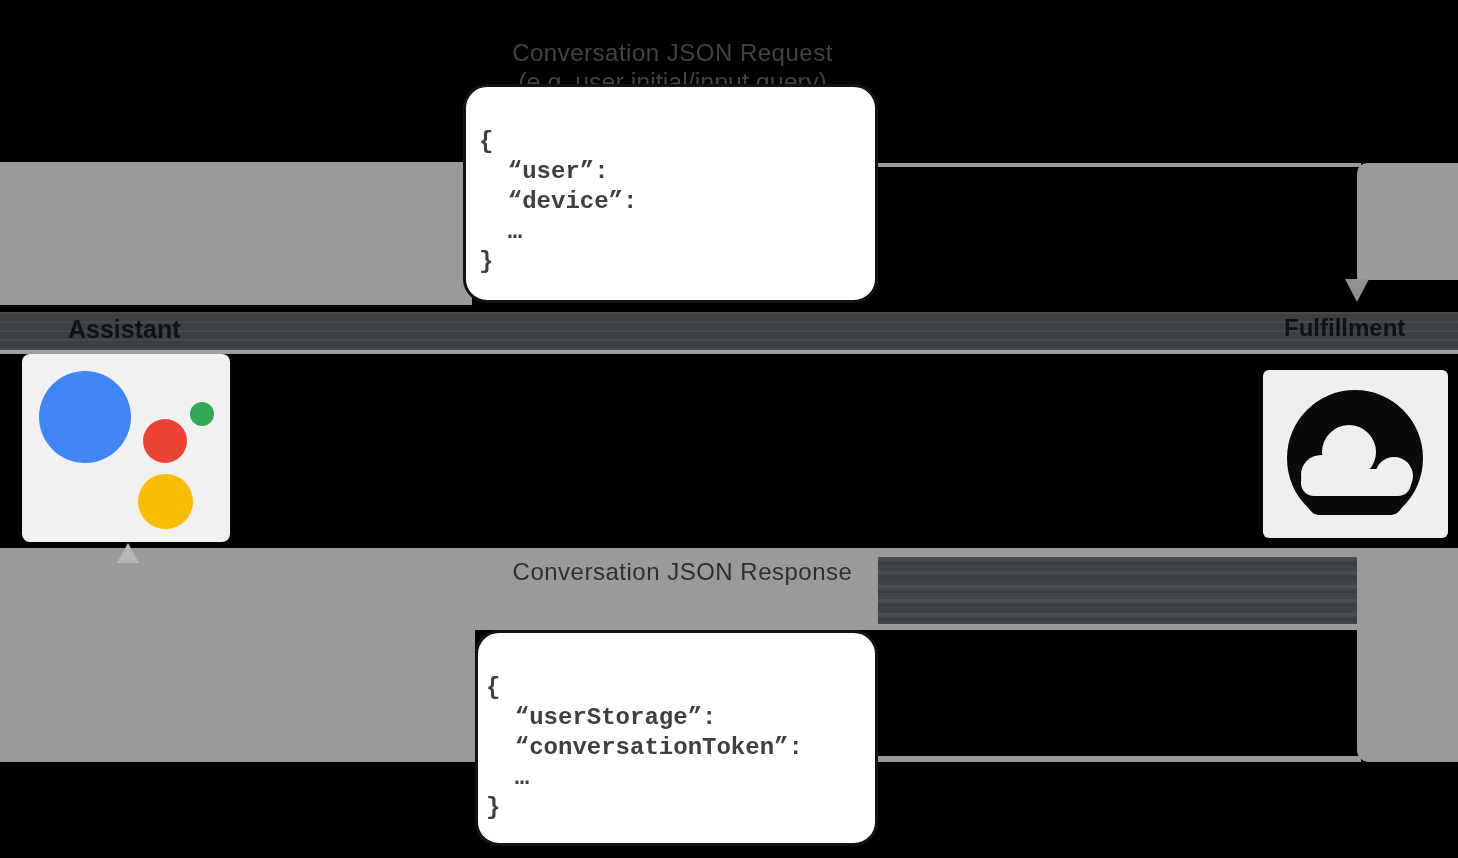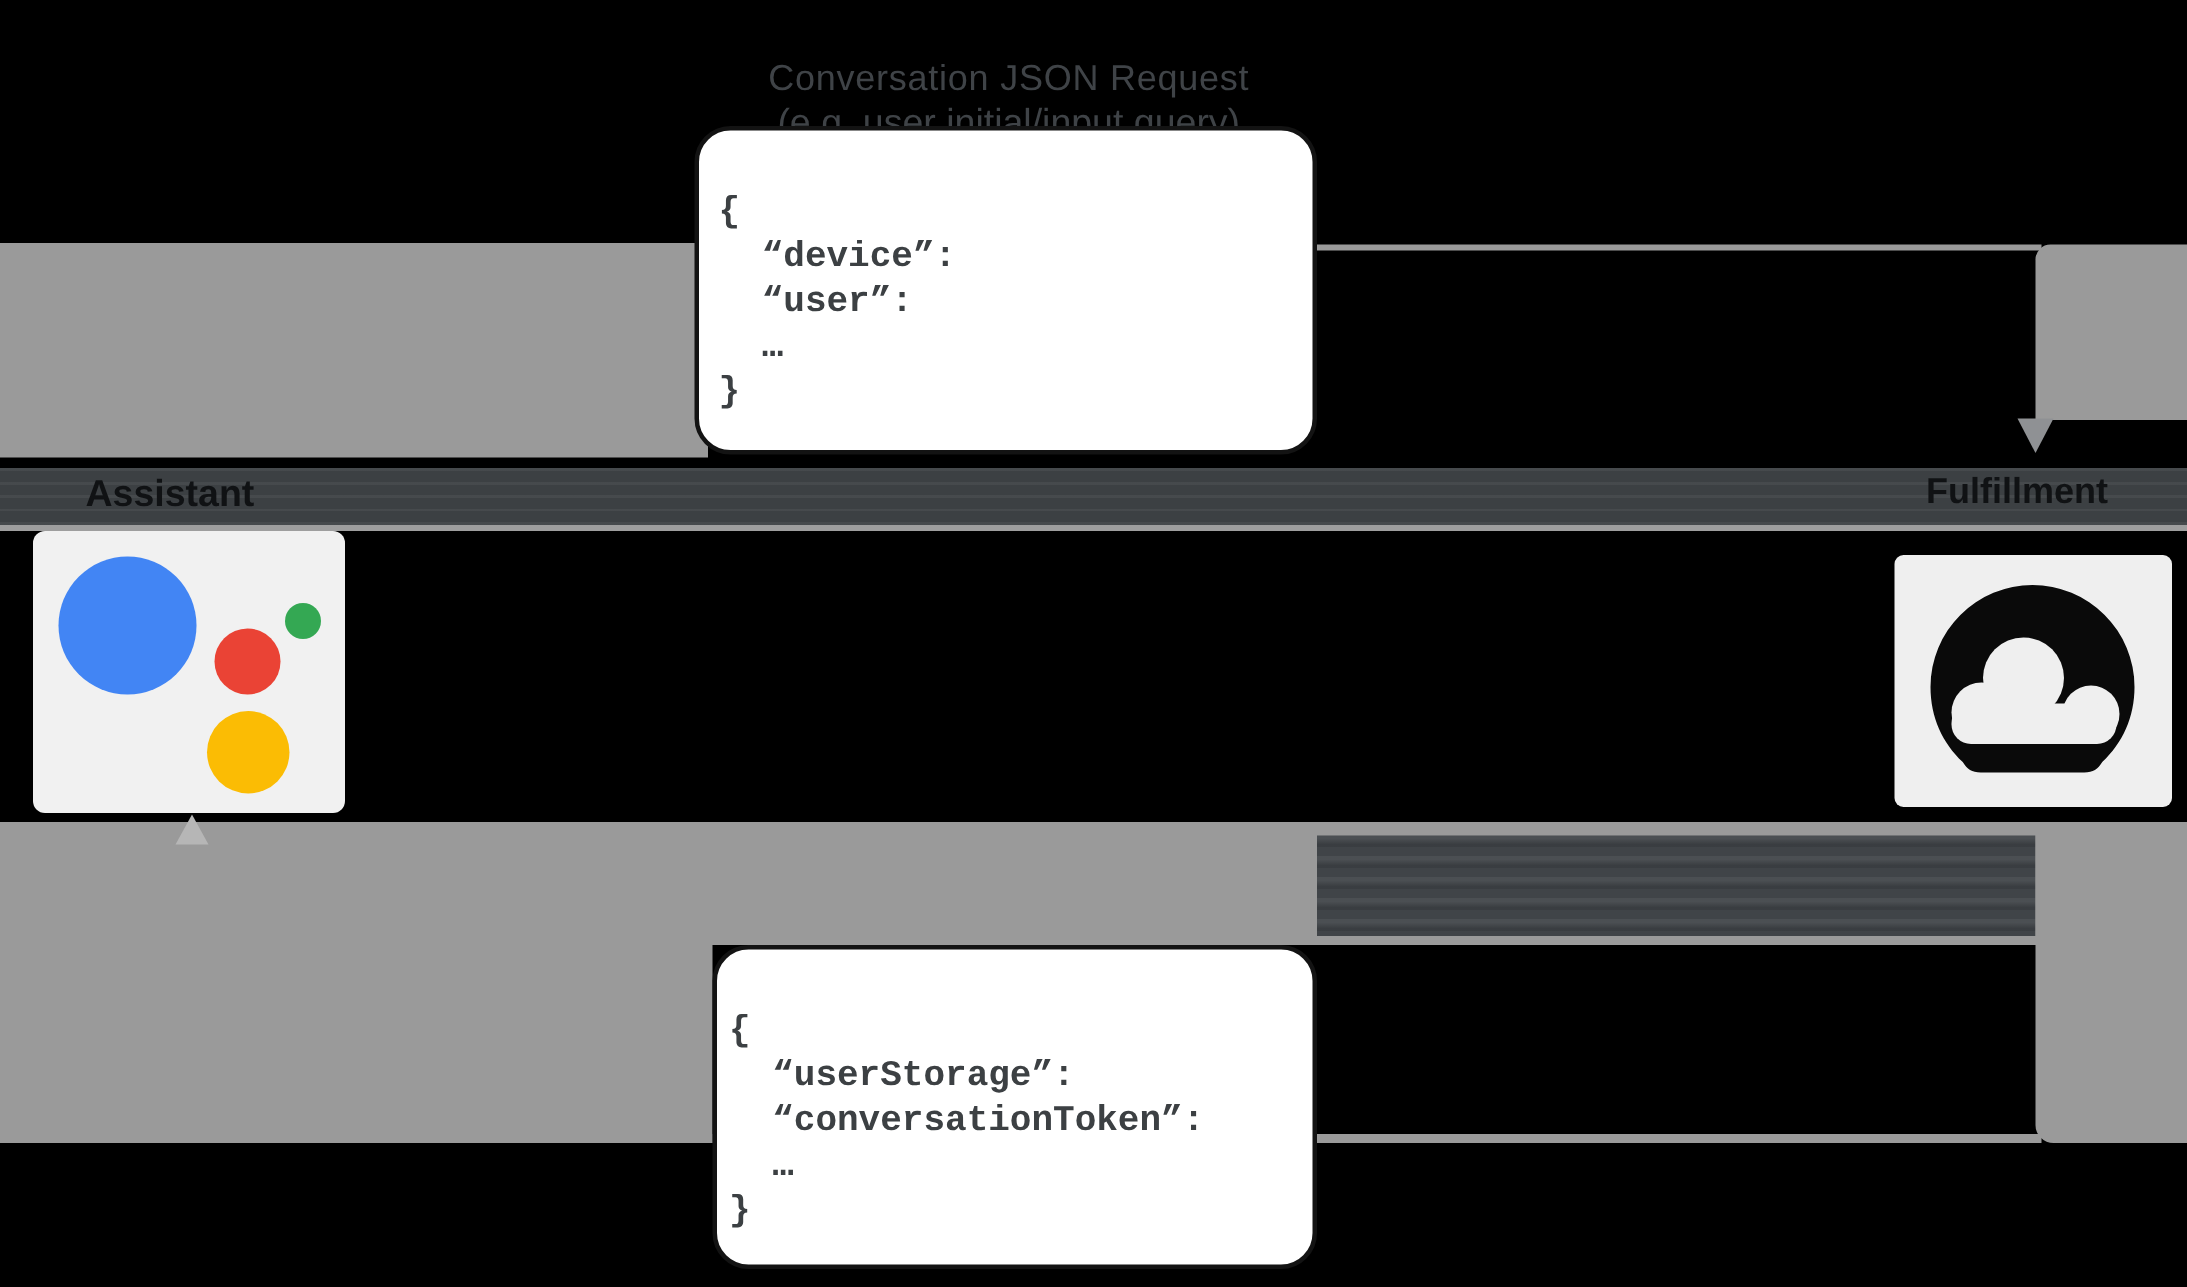--- a/index.html
+++ b/index.html
@@ -32,21 +32,21 @@
   .tri-down{left:1345px;top:279px;border-left:12px solid transparent;border-right:12px solid transparent;
             border-top:23px solid var(--arrowhead_gray,#8f9194);}
   .tri-up{left:117px;top:543px;border-left:11px solid transparent;border-right:11px solid transparent;
           border-bottom:20px solid var(--arrowhead_light,#b6b6b6);}
 
   
   .mid-band{left:0;top:312px;width:1458px;height:38px;background:var(--band_dark,#3c4043);
             background-image:repeating-linear-gradient(180deg,rgba(255,255,255,.05) 0 2px,transparent 2px 9px);}
   .band-underline{left:0;top:350px;width:1458px;height:4px;background:var(--band_line,#9e9e9e);}
   .actor{color:var(--actor_text,#101214);font-weight:700;}
-  .actor-assistant{left:57px;top:315px;font-size:25px;}
+  .actor-assistant{left:68px;top:315px;font-size:25px;}
   .actor-fulfillment{left:1284px;top:314px;font-size:24px;}
 
   
   .tile{background:var(--tile_bg,#f1f1f1);}
   .tile-assistant{left:22px;top:354px;width:208px;height:188px;border-radius:8px;}
   .tile-fulfillment{left:1263px;top:370px;width:185px;height:168px;border-radius:6px;background:var(--tile_bg2,#efefef);}
   .dot{position:absolute;border-radius:50%;}
   .dot-blue{left:17px;top:17px;width:92px;height:92px;background:var(--assistant_blue,#4285f4);}
   .dot-red{left:121px;top:65px;width:44px;height:44px;background:var(--assistant_red,#ea4335);}
   .dot-green{left:168px;top:48px;width:24px;height:24px;background:var(--assistant_green,#34a853);}
@@ -102,27 +102,28 @@
       </g>
     </svg>
   </div>
 
   <div class="abs flow-label label-request">
     <div class="l1">Conversation JSON Request</div>
     <div class="l2">(e.g. user initial/input query)</div>
   </div>
   <div class="abs json-box box-request">
     <div class="code-line">{</div>
+    <div class="code-line">  “user”:</div>
     <div class="code-line">  “device”:</div>
-    <div class="code-line">  “user”:</div>
     <div class="code-line">  …</div>
     <div class="code-line">}</div>
   </div>
 
   <div class="abs flow-label on-gray label-response">
+    <div class="l1">Conversation JSON Response</div>
   </div>
   <div class="abs json-box box-response">
     <div class="code-line">{</div>
     <div class="code-line">  “userStorage”:</div>
     <div class="code-line">  “conversationToken”:</div>
     <div class="code-line">  …</div>
     <div class="code-line">}</div>
   </div>
 
 </div>

